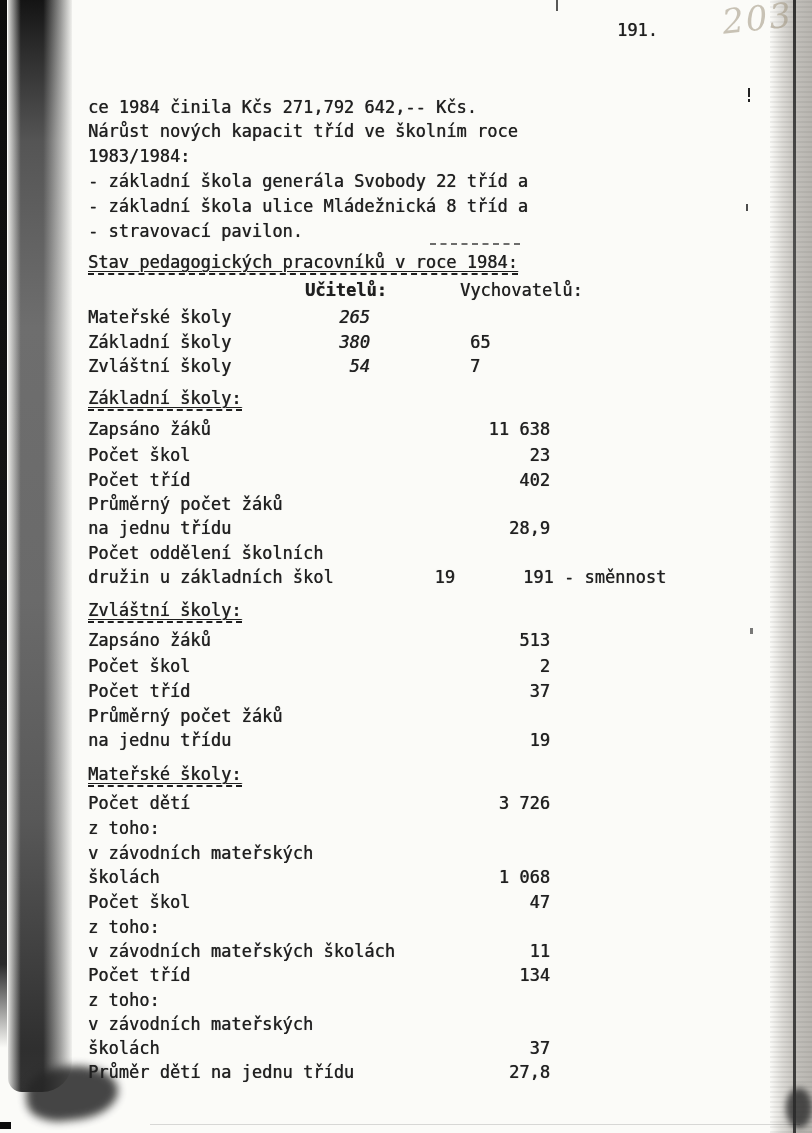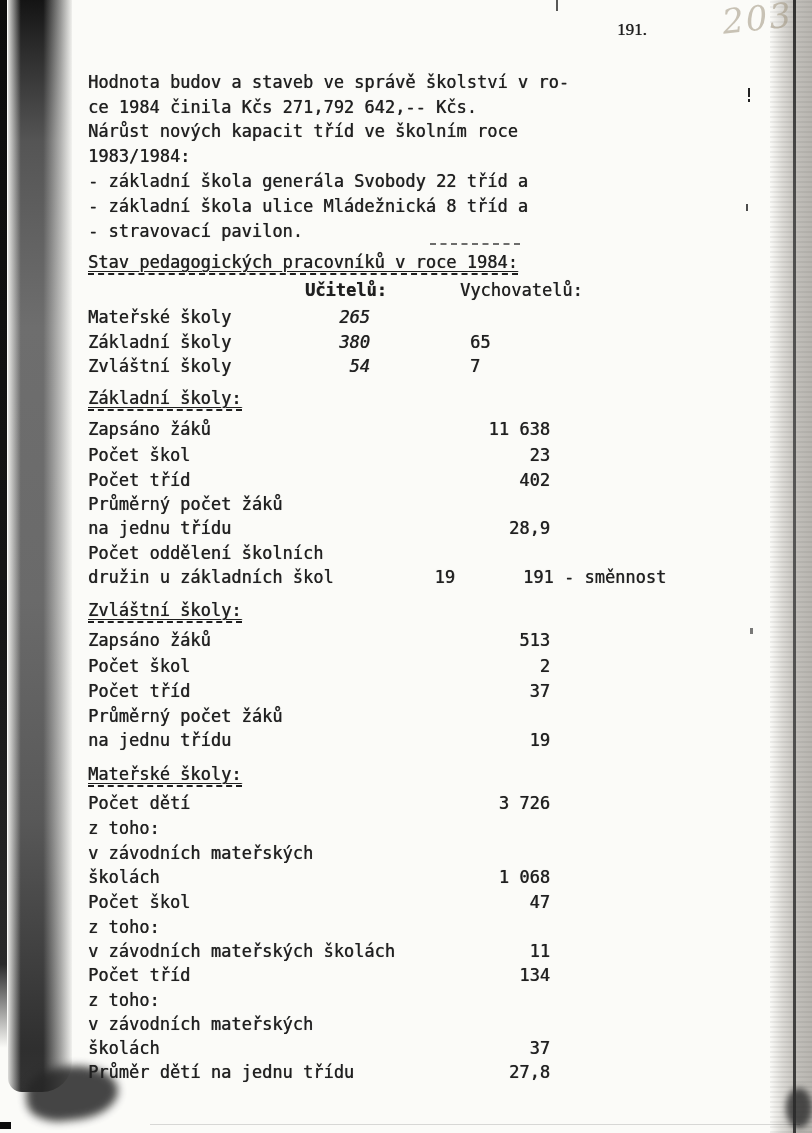--- a/index.html
+++ b/index.html
@@ -47,21 +47,21 @@
   .mark-top-center{left:556px;top:0;width:2px;height:11px;opacity:.75;}
   .mark-mid-right{left:750px;top:628px;width:3px;height:6px;opacity:.6;}
   
   .corner-note{position:absolute;left:722px;top:-2px;
     font-family:"DejaVu Serif","Liberation Serif",serif;
     font-size:34px;color:rgba(158,148,126,.55);transform:rotate(-6deg);
     letter-spacing:2px;font-style:italic;}
   
   .ln{position:absolute;left:88px;white-space:pre;font-size:17px;line-height:20px;
     color:var(--ink);text-shadow:0.4px 0 0 rgba(31,31,31,.75), 0 0 1px rgba(31,31,31,.28);}
-  .pgnum{left:617px;font-family:Liberation Serif, serif;}
+  .pgnum{left:617px;}
   .heading span.u{display:inline-block;border-bottom:2px dashed var(--ink);
     padding-bottom:1px;text-decoration:underline;text-underline-offset:3px;}
   .overline-dashes{position:absolute;left:430px;top:243px;width:90px;height:0;
     border-top:2px dashed rgba(31,31,31,.65);}
   .val{position:absolute;left:342px;width:120px;text-align:right;}
   .v1{position:absolute;left:202px;width:80px;text-align:right;font-style:italic;}
   .v2{position:absolute;left:382px;width:90px;}
   .v19{position:absolute;left:332px;width:35px;text-align:right;}
   .note{position:absolute;left:435px;}
   .h1{position:absolute;left:217px;font-weight:bold;}
@@ -82,21 +82,20 @@
   <div class="bottom-faint-line"></div>
   <div class="mark mark-excl-1"></div>
   <div class="mark mark-excl-2"></div>
   <div class="mark mark-top-center"></div>
   <div class="mark mark-mid-right"></div>
 
   <div class="corner-note">203</div>
 
   <div class="ln pgnum" style="top:20px">191.</div>
 
-  <div class="ln" style="top:72px">Hodnota budov a staveb ve správě školství v ro-</div>
   <div class="ln" style="top:97px">ce 1984 činila Kčs 271,792 642,-- Kčs.</div>
   <div class="ln" style="top:121px">Nárůst nových kapacit tříd ve školním roce</div>
   <div class="ln" style="top:146px">1983/1984:</div>
   <div class="ln" style="top:171px">- základní škola generála Svobody 22 tříd a</div>
   <div class="ln" style="top:196px">- základní škola ulice Mládežnická 8 tříd a</div>
   <div class="ln" style="top:221px">- stravovací pavilon.</div>
 
   <div class="overline-dashes"></div>
   <div class="ln heading" style="top:252px"><span class="u">Stav pedagogických pracovníků v roce 1984:</span></div>
   <div class="ln" style="top:280px"><span class="h1">Učitelů:</span><span class="h2">Vychovatelů:</span></div>

